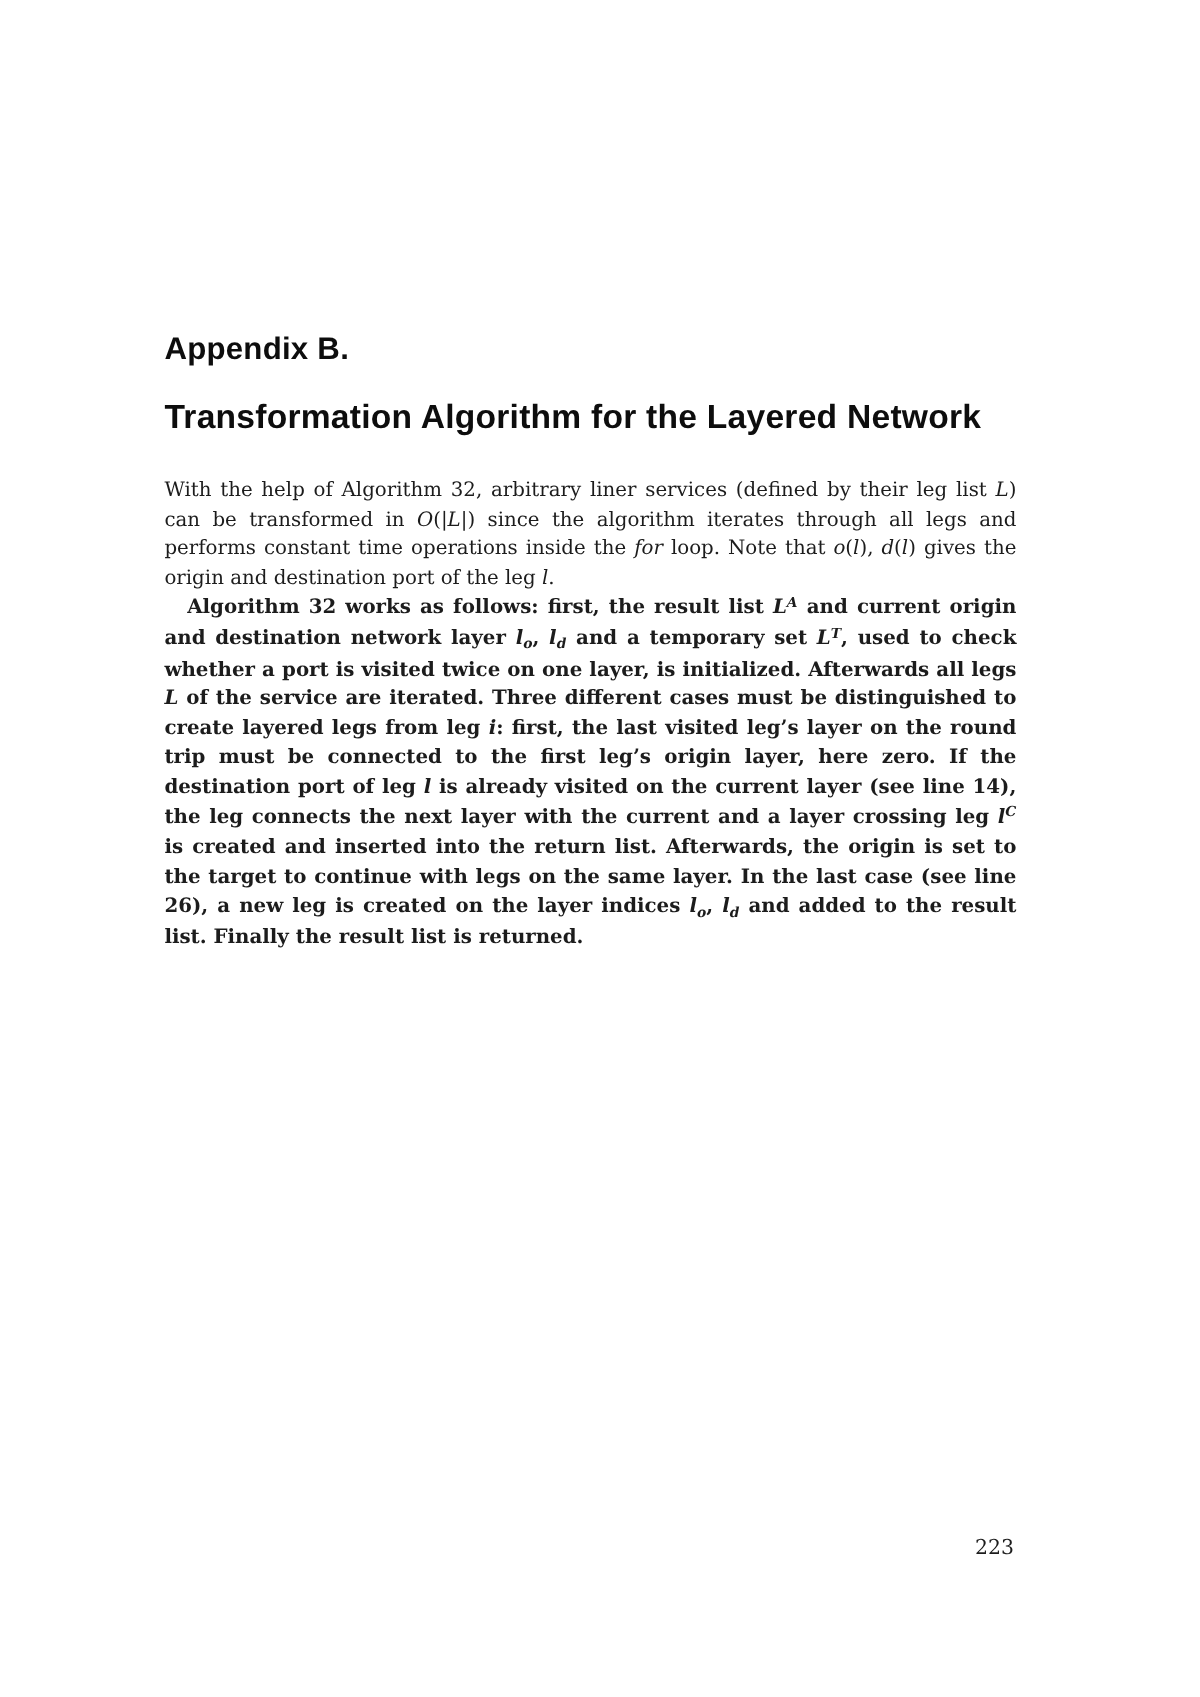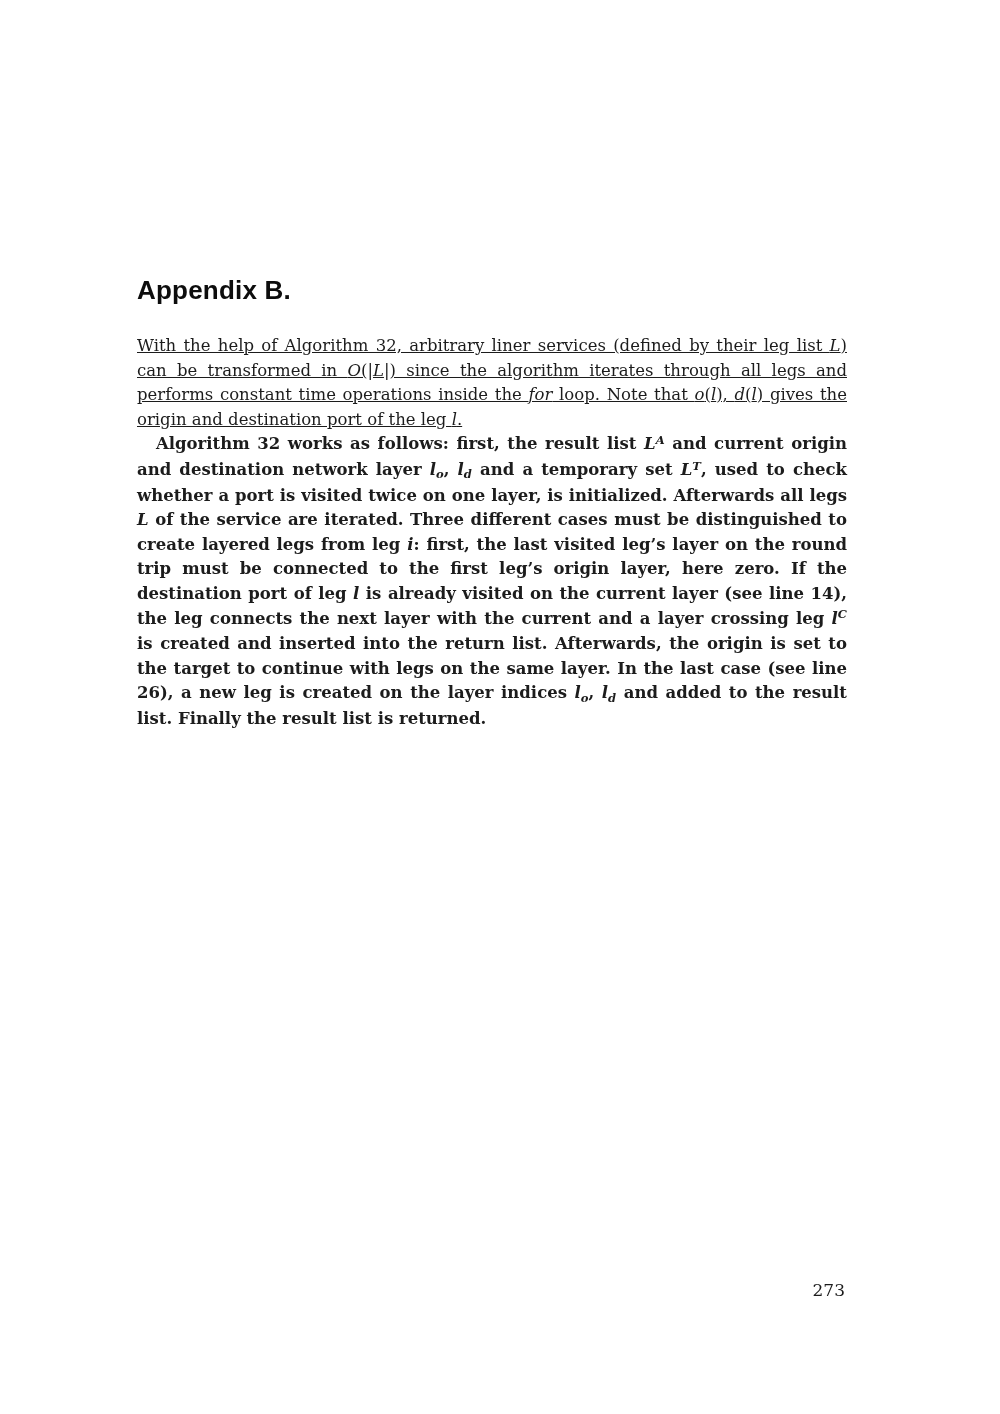--- a/index.html
+++ b/index.html
@@ -36,39 +36,40 @@
     letter-spacing: 0.2px;
     color: #0d0d0d;
     margin: 22px 0 0 0;
   }
   .para {
     font-size: 16.5px;
     line-height: 24.6px;
     text-align: justify;
     margin: 0;
   }
-  .para.first { margin-top: 28px; text-decoration: underline; }
+  .para.first { margin-top: 28px; }
   .para.indent { text-indent: 19px; font-weight: bold; }
   .i   { font-style: italic; }
   .cal { font-style: italic; font-family: "DejaVu Serif", serif; }
   .sup { font-style: italic; font-size: 70%; position: relative; top: -0.45em; }
   .sub { font-style: italic; font-size: 70%; position: relative; top: 0.28em; }
   .pageno {
     position: absolute;
     right: 155px;
     top: 1264px;
     font-size: 17px;
     color: #1c1c1c;
   }
 </style>
 </head>
 <body>
 
 <div class="page">
   <div class="content">
     <h1 class="appendix">Appendix B.</h1>
     <h2 class="title">
+      <div>Transformation Algorithm for the Layered Network</div>
     </h2>
     <p class="para first"><span>With the help of Algorithm 32, arbitrary liner services (defined by their leg list </span><span class="i">L</span><span>) can be transformed in </span><span class="cal">O</span><span>(|</span><span class="i">L</span><span>|) since the algorithm iterates through all legs and performs constant time operations inside the </span><span class="i">for</span><span> loop. Note that </span><span class="i">o</span><span>(</span><span class="i">l</span><span>), </span><span class="i">d</span><span>(</span><span class="i">l</span><span>) gives the origin and destination port of the leg </span><span class="i">l</span><span>.</span></p>
     <p class="para indent"><span>Algorithm 32 works as follows: first, the result list </span><span class="i">L</span><span class="sup">A</span><span> and current origin and destination network layer </span><span class="i">l</span><span class="sub">o</span><span>, </span><span class="i">l</span><span class="sub">d</span><span> and a temporary set </span><span class="i">L</span><span class="sup">T</span><span>, used to check whether a port is visited twice on one layer, is initialized. Afterwards all legs </span><span class="i">L</span><span> of the service are iterated. Three different cases must be distinguished to create layered legs from leg </span><span class="i">i</span><span>: first, the last visited leg’s layer on the round trip must be connected to the first leg’s origin layer, here zero. If the destination port of leg </span><span class="i">l</span><span> is already visited on the current layer (see line 14), the leg connects the next layer with the current and a layer crossing leg </span><span class="i">l</span><span class="sup">C</span><span> is created and inserted into the return list. Afterwards, the origin is set to the target to continue with legs on the same layer. In the last case (see line 26), a new leg is created on the layer indices </span><span class="i">l</span><span class="sub">o</span><span>, </span><span class="i">l</span><span class="sub">d</span><span> and added to the result list. Finally the result list is returned.</span></p>
   </div>
-  <div class="pageno">273</div>
+  <div class="pageno">223</div>
 </div>
 
 </body></html>

